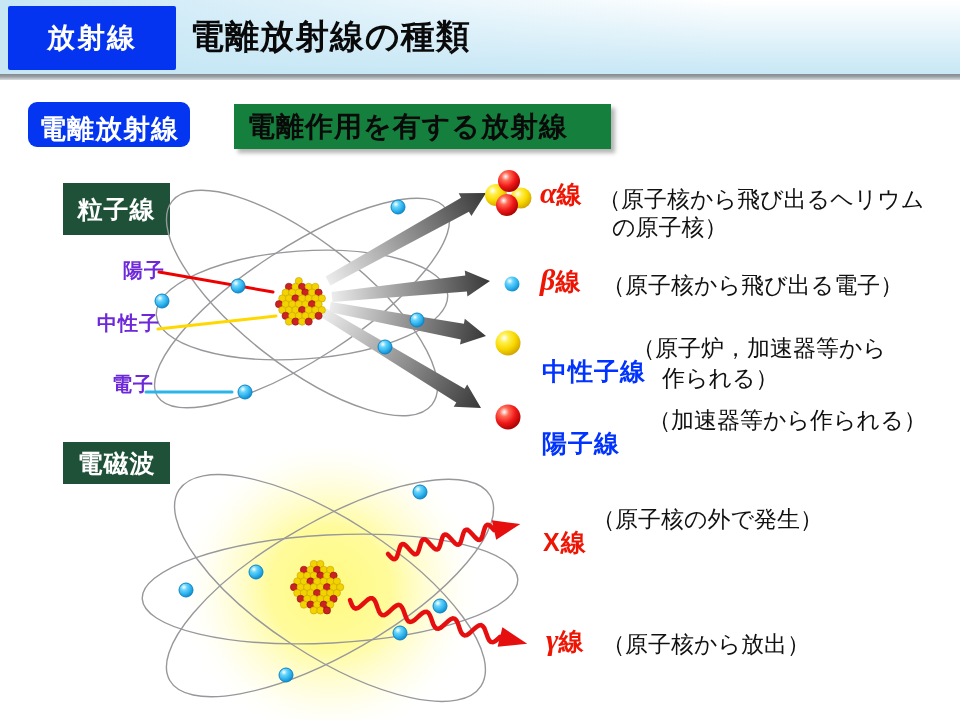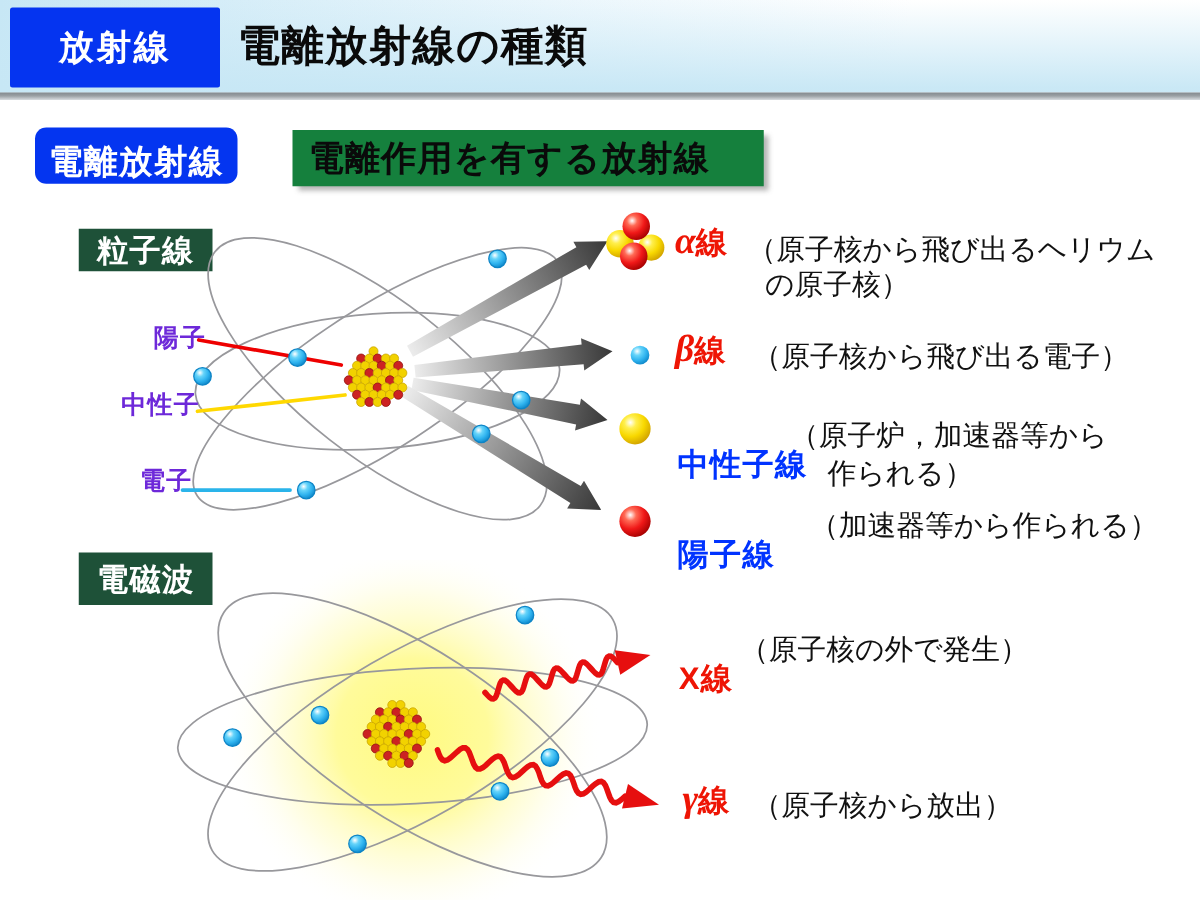--- a/index.html
+++ b/index.html
@@ -19,21 +19,21 @@
   
   .def-label{position:absolute;left:28px;top:102px;width:162px;height:45px;background:#0435f0;
        border-radius:9px;color:#fff;font-weight:bold;font-size:27px;display:flex;align-items:flex-end;
        justify-content:center;letter-spacing:1px;}
   .def-box{position:absolute;left:214px;top:104px;width:377px;height:45px;background:#15803d;
        box-shadow:4px 4px 4px rgba(90,90,90,.45);color:#0a0a0a;font-weight:bold;font-size:28px;
        line-height:45px;padding-left:13px;letter-spacing:1px;box-sizing:border-box;margin-left:20px;}
   
   .sec-label{position:absolute;left:63px;width:107px;background:#1e5138;color:#fff;font-weight:bold;
        font-size:25px;display:flex;align-items:center;justify-content:center;letter-spacing:1px;}
-  .sec-particle{top:183px;height:34px;}
+  .sec-particle{top:183px;height:52px;}
   .sec-em{top:442px;height:42px;align-items:center;}
   
   .atom-lbl{position:absolute;color:#6d28d9;font-weight:bold;font-size:20px;letter-spacing:1px;margin-left:28px;}
   
   .ray-name{position:absolute;font-weight:bold;white-space:nowrap;}
   .red{color:#ee1505;}
   .blue{color:#0033ff;}
   .sym{font-family:"Liberation Serif","DejaVu Serif",serif;font-style:italic;font-size:30px;}
   .suffix{font-size:25px;letter-spacing:1px;}
   .nm{font-size:25px;letter-spacing:1px;margin-top:24px;}

